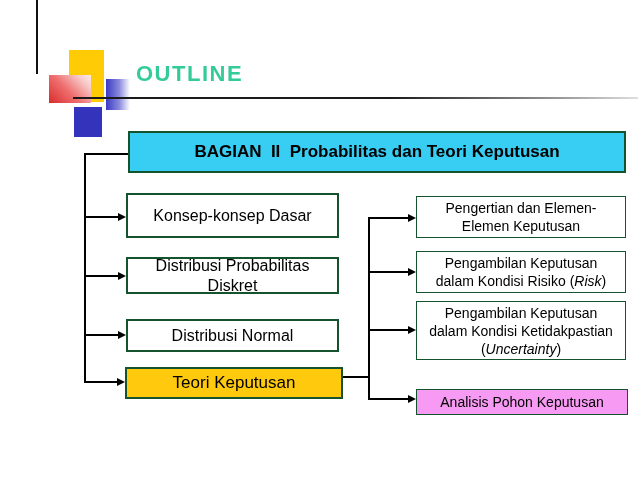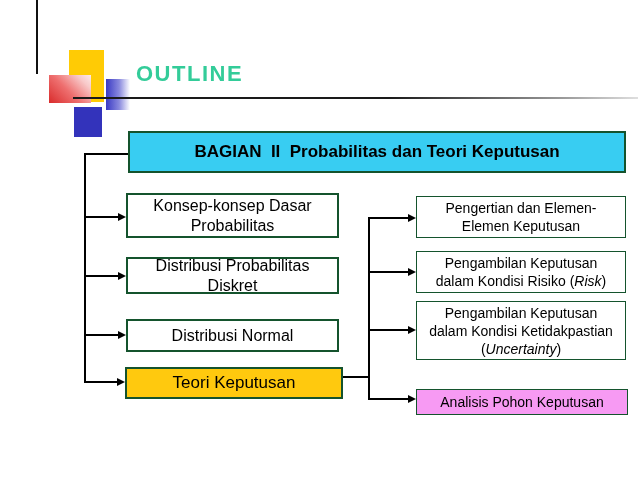--- a/index.html
+++ b/index.html
@@ -97,21 +97,20 @@
   <div id="title-underline"></div>
 
   <div id="slide-title">OUTLINE</div>
 
   <div class="box" id="header-box">
     <span class="ln">BAGIAN  II  Probabilitas dan Teori Keputusan</span>
   </div>
 
   <div class="box" id="box-konsep">
     <span class="ln">Konsep-konsep Dasar</span>
-    <span class="ln">Probabilitas</span>
   </div>
   <div class="box" id="box-diskret">
     <span class="ln">Distribusi Probabilitas</span>
     <span class="ln">Diskret</span>
   </div>
   <div class="box" id="box-normal">
     <span class="ln">Distribusi Normal</span>
   </div>
   <div class="box" id="box-teori">
     <span class="ln">Teori Keputusan</span>

